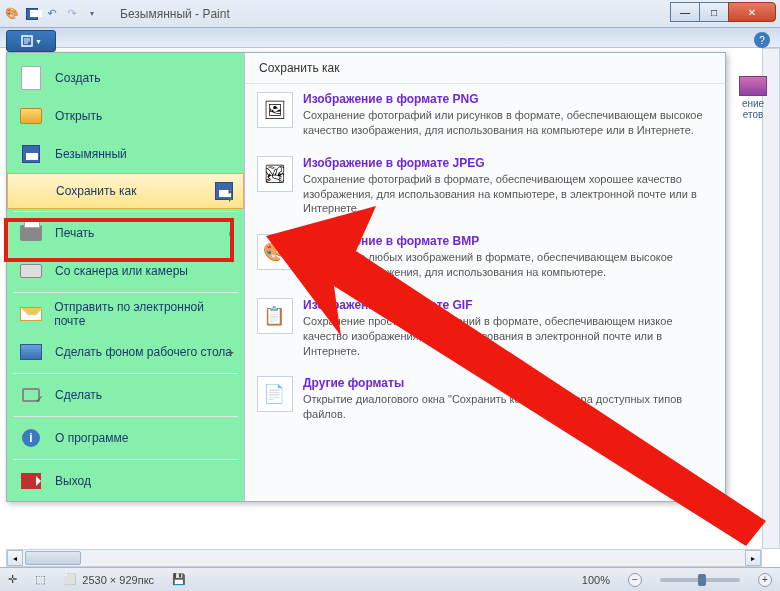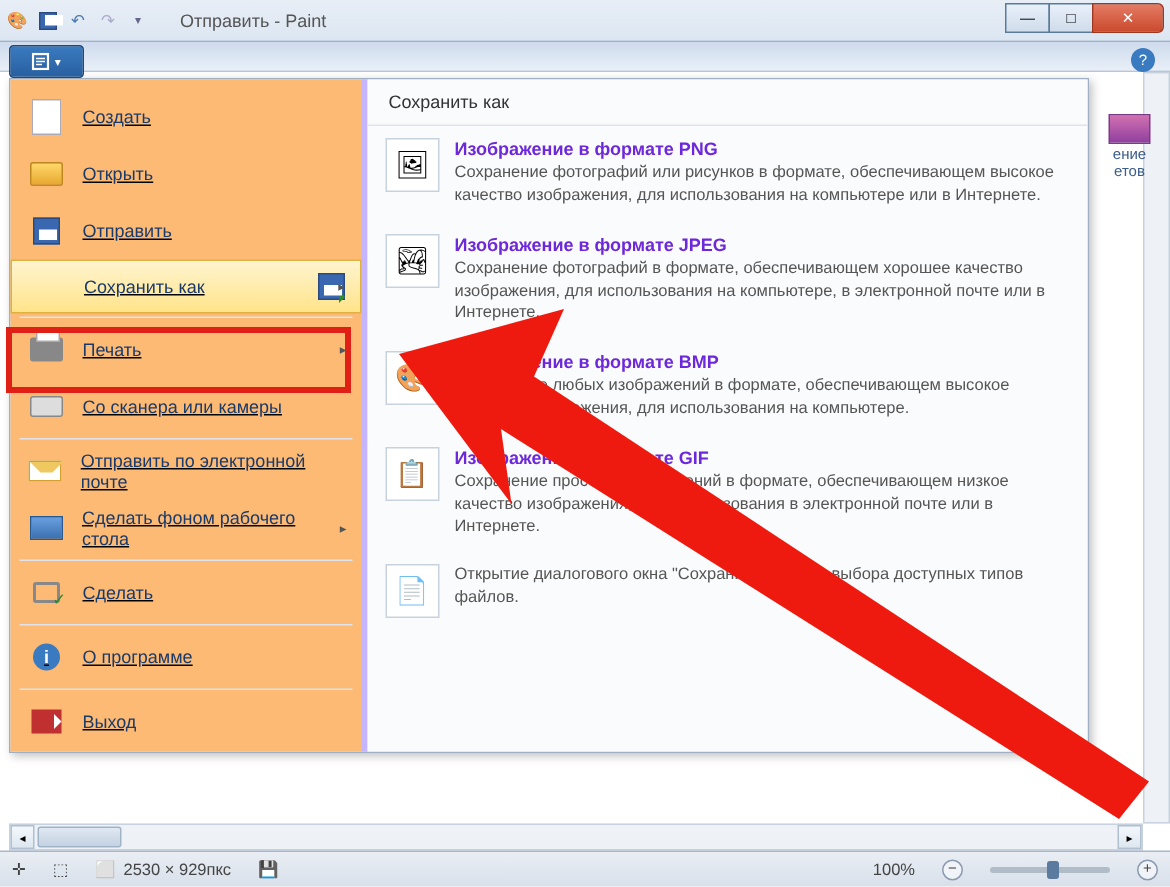--- a/index.html
+++ b/index.html
@@ -17,21 +17,21 @@
 
 .ribbon-bg { height: 20px; background: linear-gradient(#cedbec, #e8eff8); border-bottom: 1px solid #b8c6d8; position: relative; }
 .file-tab { position: absolute; left: 6px; top: 30px; width: 50px; height: 22px; background: linear-gradient(#3a7ac0, #2860a0); border: 1px solid #1a4a80; border-radius: 3px; display: flex; align-items: center; justify-content: center; z-index: 20; }
 .file-tab svg { width: 12px; height: 12px; }
 .help-icon { position: absolute; right: 10px; top: 32px; width: 16px; height: 16px; background: #3a7ac0; border-radius: 50%; color: #fff; font-size: 10px; display: flex; align-items: center; justify-content: center; z-index: 5; }
 
 
 .dropdown { position: absolute; left: 6px; top: 52px; width: 720px; height: 450px; background: #fff; border: 1px solid #a0b0c4; box-shadow: 2px 2px 6px rgba(0,0,0,0.25); display: flex; z-index: 15; }
 
 
-.menu-left { width: 238px; border-right: 4px solid #c4b5fd; padding: 6px 0; background: #fdba74; text-decoration: underline; }
+.menu-left { width: 238px; border-right: 1px solid #c4b5fd; padding: 6px 0; background: #86efac; }
 .menu-item { height: 38px; display: flex; align-items: center; padding: 0 12px; gap: 12px; font-size: 12px; color: #1a3a6a; cursor: pointer; position: relative; }
 .menu-item .micon { width: 24px; height: 24px; display: flex; align-items: center; justify-content: center; }
 .menu-item .arrow { position: absolute; right: 10px; font-size: 9px; color: #555; }
 .menu-sep { height: 1px; background: #e0e4ea; margin: 2px 6px; }
 .menu-item.hover { background: linear-gradient(#fff4cf, #ffe48a); border: 1px solid #e0b040; height: 36px; }
 .highlight-box { position: absolute; left: 4px; top: 218px; width: 230px; height: 44px; border: 4px solid #e02015; z-index: 16; pointer-events: none; }
 
 
 .submenu { flex: 1; background: #fafbfc; display: flex; flex-direction: column; }
 .submenu-title { padding: 8px 14px; font-size: 12px; color: #333; border-bottom: 1px solid #e0e4ea; }
@@ -85,21 +85,21 @@
 <div class="titlebar">
   <div class="qat">
     <span class="qat-icon">🎨</span>
     <span class="qat-icon">
         <span class="ic-floppy" style="width:12px;height:12px"></span>
       </span>
     <span class="qat-icon" style="color:#4a7ab0">↶</span>
     <span class="qat-icon" style="color:#aac">↷</span>
     <span class="qat-icon" style="font-size:8px;color:#668">▾</span>
   </div>
-  <span class="titlebar-title">Отправить - Paint</span>
+  <span class="titlebar-title">Безымянный - Paint</span>
   <div class="wincontrols">
     <div class="winbtn">—</div>
     <div class="winbtn">□</div>
     <div class="winbtn close">✕</div>
   </div>
 </div>
 
 <div class="ribbon-bg"></div>
 
 <div class="file-tab">
@@ -128,21 +128,21 @@
     <div class="menu-item">
         <span class="micon">
           <span class="ic-folder"></span>
         </span>
         <span>Открыть</span>
       </div>
     <div class="menu-item">
         <span class="micon">
           <span class="ic-floppy"></span>
         </span>
-        <span>Отправить</span>
+        <span>Безымянный</span>
       </div>
     <div class="menu-item hover">
         <span class="micon">
           <span class="ic-floppy arrow"></span>
         </span>
         <span>Сохранить как</span>
         <span class="arrow">▸</span>
       </div>
     <div class="menu-sep"></div>
     <div class="menu-item">
@@ -221,20 +221,21 @@
     <div class="sub-item">
       <div class="sicon">📋</div>
       <div class="stext">
           <div class="stitle">Изображение в формате GIF</div>
           <div class="sdesc">Сохранение простых изображений в формате, обеспечивающем низкое качество изображения, для использования в электронной почте или в Интернете.</div>
         </div>
     </div>
     <div class="sub-item">
       <div class="sicon">📄</div>
       <div class="stext">
+          <div class="stitle">Другие форматы</div>
           <div class="sdesc">Открытие диалогового окна "Сохранить как" для выбора доступных типов файлов.</div>
         </div>
     </div>
   </div>
 </div>
 
 <div class="highlight-box"></div>
 
 <svg class="redarrow" width="520" height="340">
   <polygon points="10,30 120,0 100,45 510,315 490,340 78,80 85,130" fill="#ef1a0f"></polygon>

